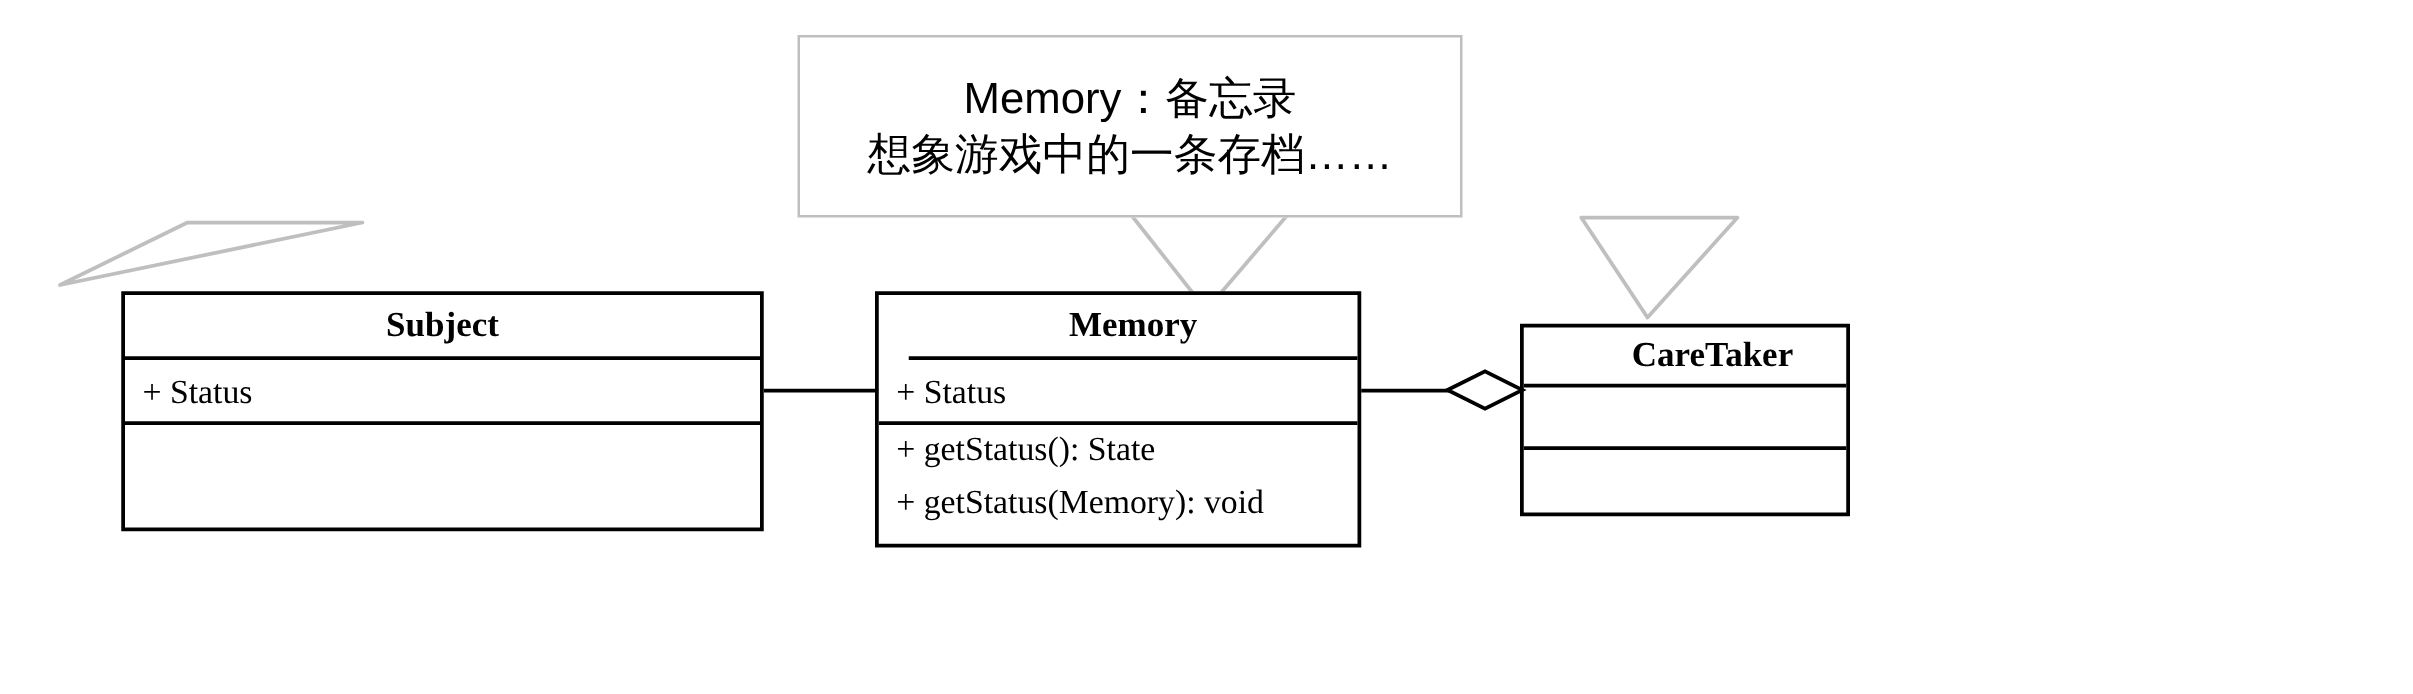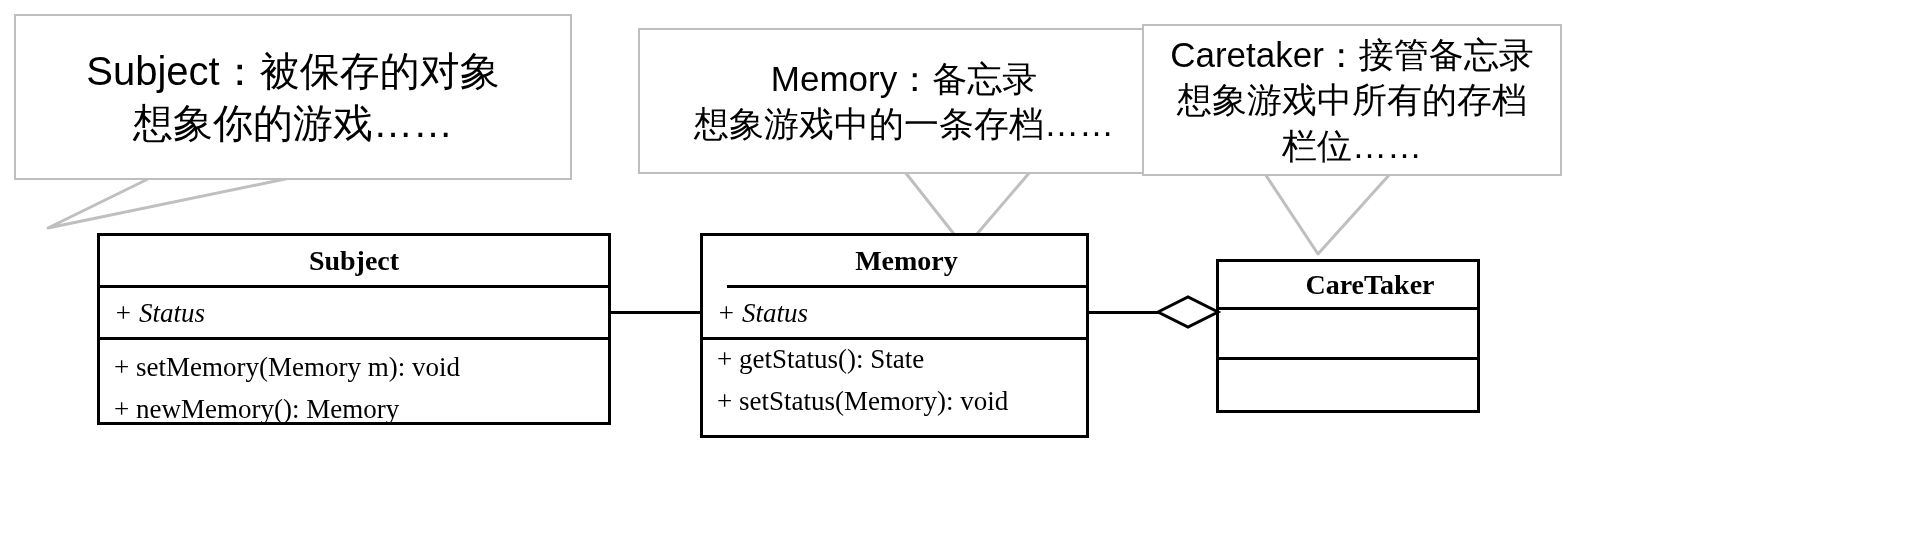--- a/index.html
+++ b/index.html
@@ -87,21 +87,20 @@
     justify-content: center;
   }
   .uml-section {
     box-sizing: border-box;
     display: flex;
     flex-direction: column;
     justify-content: center;
   }
   .uml-section.bordered {
     border-bottom: 3px solid #000000;
-    font-style: italic;
   }
   .uml-row {
     padding-left: 14px;
     white-space: nowrap;
   }
 
   
   #box-subject {
     left: 97px;
     top: 233px;
@@ -153,57 +152,48 @@
 
   <svg class="tail-svg" viewBox="0 0 1930 555" xmlns="http://www.w3.org/2000/svg">
 
     <polygon points="150,178 290,178 48,228" fill="#ffffff" stroke="#bfbfbf" stroke-width="3" stroke-linejoin="round"></polygon>
 
     <polygon points="905,172 1030,172 965,248" fill="#ffffff" stroke="#bfbfbf" stroke-width="3" stroke-linejoin="round"></polygon>
 
     <polygon points="1265,174 1390,174 1318,254" fill="#ffffff" stroke="#bfbfbf" stroke-width="3" stroke-linejoin="round"></polygon>
   </svg>
 
-  <div class="callout" id="callout-subject">Subject：被保存的对象
-想象你的游戏……</div>
 
   <div class="callout" id="callout-memory">Memory：备忘录
 想象游戏中的一条存档……</div>
 
-  <div class="callout" id="callout-caretaker">Caretaker：接管备忘录
-想象游戏中所有的存档
-栏位……</div>
 
   <div class="connector" style="left:596px; top:311px; width:106px; height:3px;"></div>
 
   <div class="connector" style="left:1088px; top:311px; width:130px; height:3px;"></div>
 
   <svg class="tail-svg" viewBox="0 0 1930 555" xmlns="http://www.w3.org/2000/svg" style="z-index:5;">
     <polygon points="1158,312 1188,297 1218,312 1188,327" fill="#ffffff" stroke="#000000" stroke-width="3" stroke-linejoin="miter"></polygon>
   </svg>
 
   <div class="umlbox" id="box-subject">
     <div class="uml-title">Subject</div>
     <div class="uml-section attrs bordered">
       <div class="uml-row">+ Status</div>
-    </div>
-    <div class="uml-section ops">
-      <div class="uml-row">+ setMemory(Memory m): void</div>
-      <div class="uml-row">+ newMemory(): Memory</div>
     </div>
   </div>
 
   <div class="umlbox" id="box-memory">
     <div class="uml-title">Memory</div>
     <div class="uml-section attrs bordered">
       <div class="uml-row">+ Status</div>
     </div>
     <div class="uml-section ops">
       <div class="uml-row">+ getStatus(): State</div>
-      <div class="uml-row">+ setStatus(Memory): void</div>
+      <div class="uml-row">+ getStatus(Memory): void</div>
     </div>
   </div>
 
   <div class="umlbox" id="box-caretaker">
     <div class="uml-title">CareTaker</div>
     <div class="uml-section attrs bordered"></div>
     <div class="uml-section ops"></div>
   </div>
 
 </div>

